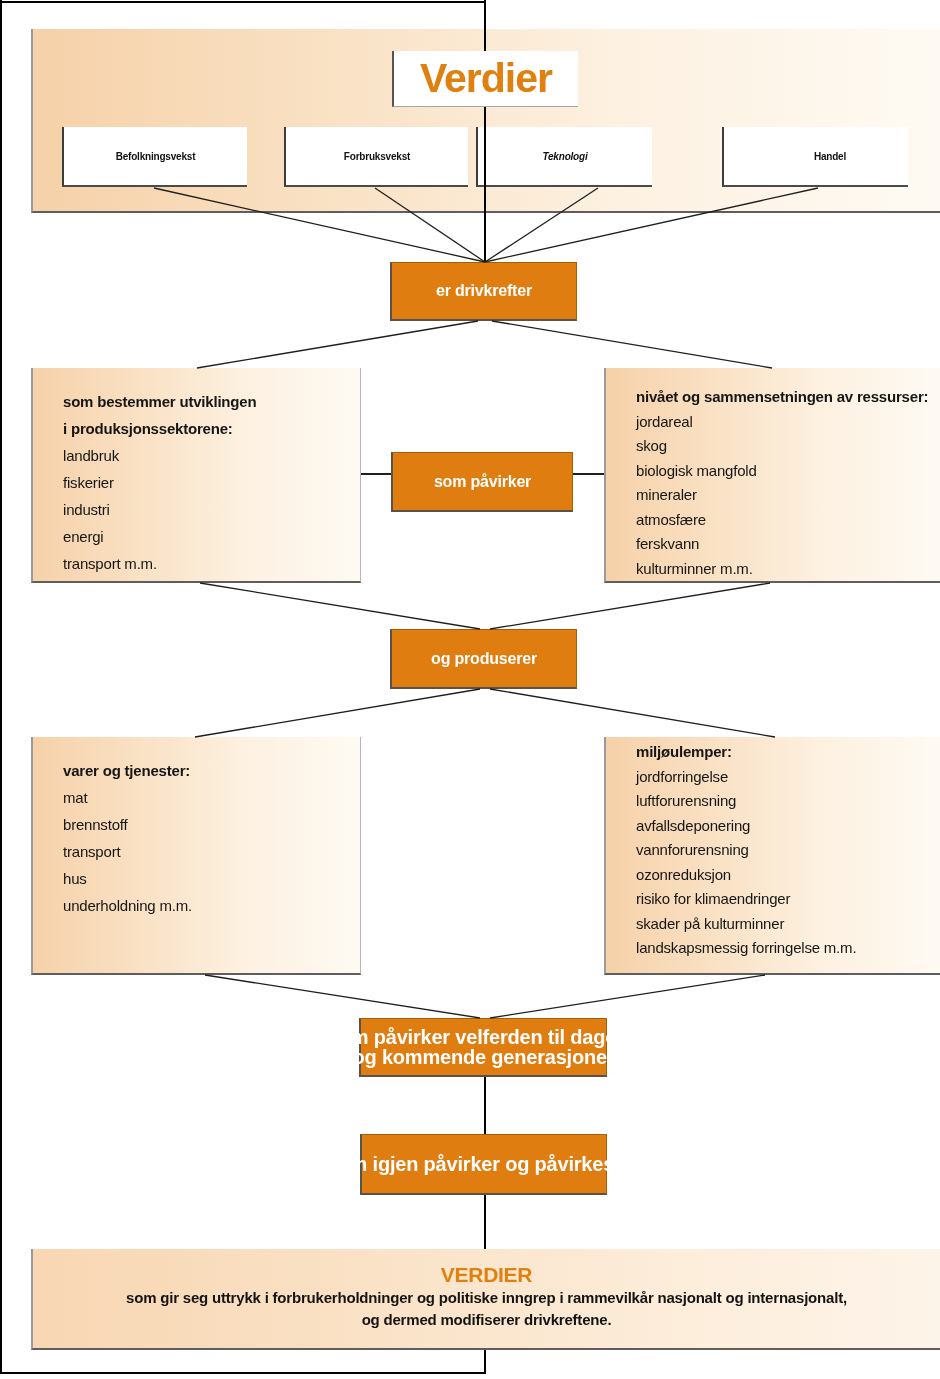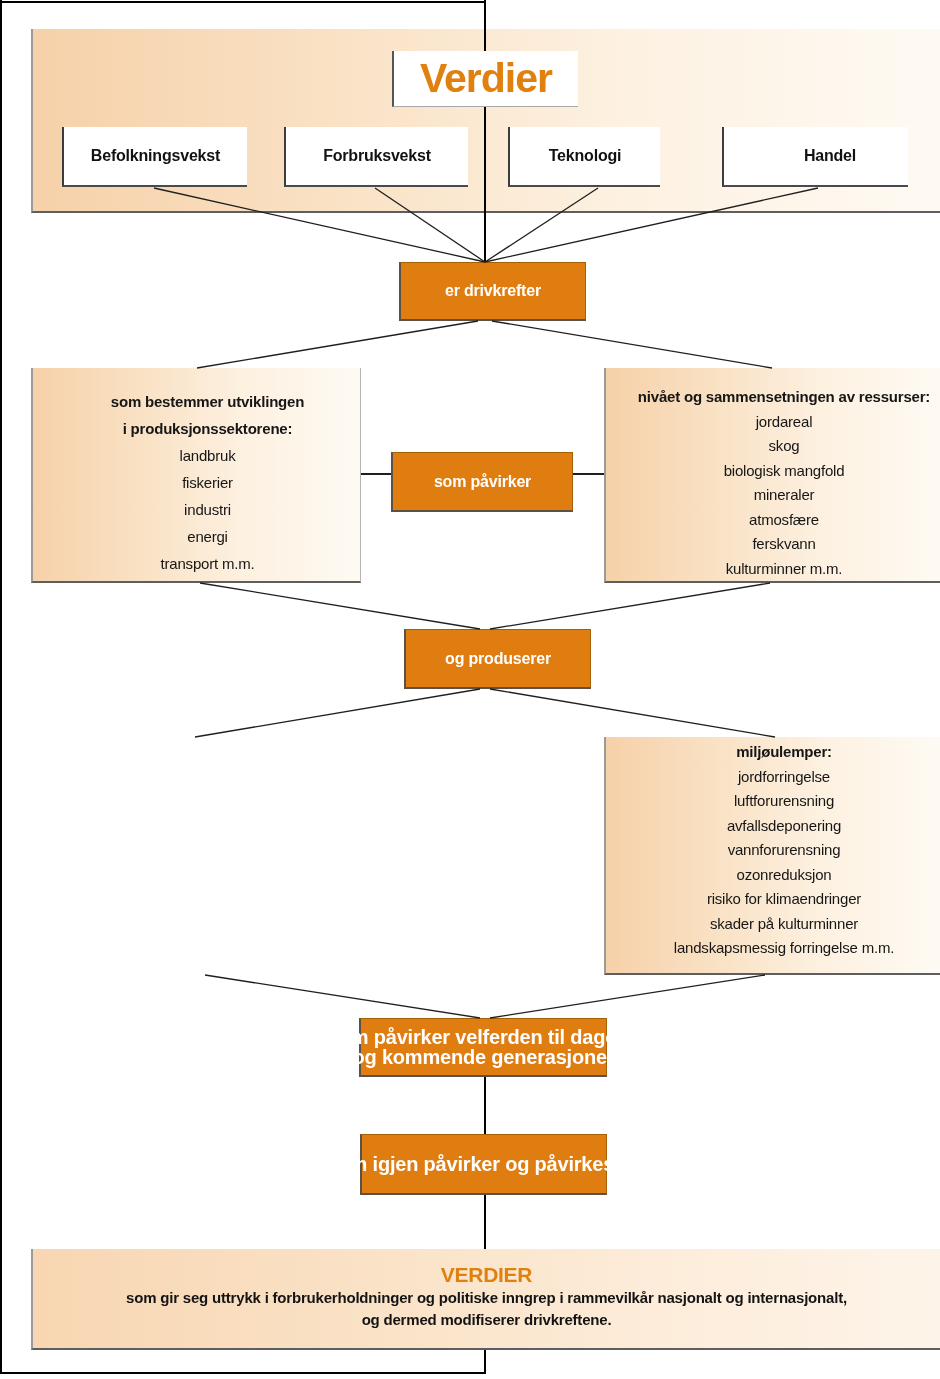--- a/index.html
+++ b/index.html
@@ -12,32 +12,32 @@
   .gbox{
     position:absolute;box-sizing:border-box;
     background:linear-gradient(to right,#f6d1a9 0%,#f9e0c2 30%,#fdf1e1 65%,#fefaf3 100%);
     border-left:2px solid #9a9a9a;border-bottom:2px solid #5e5e5e;
   }
   
   .wbox{
     position:absolute;box-sizing:border-box;background:#ffffff;
     border-left:2px solid #3c3c3c;border-bottom:2px solid #4a4a4a;
     display:flex;align-items:center;justify-content:center;
-    font-weight:bold;font-size:16px;letter-spacing:-0.2px;color:#121212;
+    font-weight:bold;font-size:10px;letter-spacing:-0.2px;color:#121212;
   }
   
   .obox{
     position:absolute;box-sizing:border-box;background:#e07d10;
     border:1px solid #a55f05;border-left:2px solid #5a5248;border-bottom:2px solid #5a5248;
     color:#ffffff;font-weight:bold;font-size:16px;letter-spacing:-0.2px;
     display:flex;flex-direction:column;align-items:center;justify-content:center;
     text-align:center;white-space:nowrap;
   }
   .obox.small{font-size:20px;line-height:20px;}
-  .gbox .inner{padding:20px 8px 0 30px;font-size:15px;letter-spacing:-0.2px;text-align:center;}
+  .gbox .inner{padding:20px 8px 0 30px;font-size:15px;letter-spacing:-0.2px;}
   .gbox .title div{font-weight:bold;}
   .title-box{
     position:absolute;box-sizing:border-box;background:#ffffff;
     border-left:2px solid #555555;border-bottom:1px solid #a7a7a7;
     display:flex;align-items:center;justify-content:center;
   }
   .title-box .t{font-size:41px;font-weight:bold;color:#e0800f;letter-spacing:-1px;}
   .footer-inner{padding-top:14px;text-align:center;}
   .footer-inner .ft{font-size:21px;font-weight:bold;color:#e0800f;letter-spacing:-0.3px;}
   .footer-inner .fl{font-size:15px;font-weight:bold;color:#141414;line-height:22px;letter-spacing:-0.2px;}
@@ -75,20 +75,34 @@
           <div>skog</div>
           <div>biologisk mangfold</div>
           <div>mineraler</div>
           <div>atmosfære</div>
           <div>ferskvann</div>
           <div>kulturminner m.m.</div>
         </div>
     </div>
   </div>
 
+  <div class="gbox" style="left:31px;top:737px;width:330px;height:238px;border-right:1px solid #b5b5b5;">
+    <div class="inner" style="line-height:27px;">
+      <div class="title">
+          <div>varer og tjenester:</div>
+        </div>
+      <div class="list">
+          <div>mat</div>
+          <div>brennstoff</div>
+          <div>transport</div>
+          <div>hus</div>
+          <div>underholdning m.m.</div>
+        </div>
+    </div>
+  </div>
 
   <div class="gbox" style="left:604px;top:737px;width:336px;height:238px;">
     <div class="inner" style="line-height:24.5px;padding-top:3px;">
       <div class="title">
           <div>miljøulemper:</div>
         </div>
       <div class="list">
           <div>jordforringelse</div>
           <div>luftforurensning</div>
           <div>avfallsdeponering</div>
@@ -114,34 +128,34 @@
   <div class="title-box" style="left:392px;top:51px;width:186px;height:56px;">
     <span class="t">Verdier</span>
   </div>
 
   <div class="wbox" style="left:62px;top:127px;width:185px;height:60px;">
     <span>Befolkningsvekst</span>
   </div>
   <div class="wbox" style="left:278px;top:127px;width:184px;height:60px;margin-left:6px;">
     <span>Forbruksvekst</span>
   </div>
-  <div class="wbox" style="left:508px;top:127px;width:152px;height:60px;">
+  <div class="wbox" style="left:476px;top:127px;width:176px;height:60px;font-style:italic;">
     <span>Teknologi</span>
   </div>
   <div class="wbox" style="left:722px;top:127px;width:186px;height:60px;padding-left:28px;">
     <span>Handel</span>
   </div>
 
-  <div class="obox" style="left:390px;top:262px;width:187px;height:59px;margin-left:9px;">
+  <div class="obox" style="left:390px;top:262px;width:187px;height:59px;">
     <span>er drivkrefter</span>
   </div>
   <div class="obox" style="left:391px;top:452px;width:182px;height:60px;">
     <span>som påvirker</span>
   </div>
-  <div class="obox" style="left:404px;top:629px;width:187px;height:60px;">
+  <div class="obox" style="left:390px;top:629px;width:187px;height:60px;">
     <span>og produserer</span>
   </div>
   <div class="obox small" style="left:359px;top:1018px;width:248px;height:59px;">
     <div>
         <div>som påvirker velferden til dagens</div>
         <div>og kommende generasjoner</div>
       </div>
   </div>
   <div class="obox small" style="left:360px;top:1134px;width:247px;height:61px;">
     <span>som igjen påvirker og påvirkes av</span>

